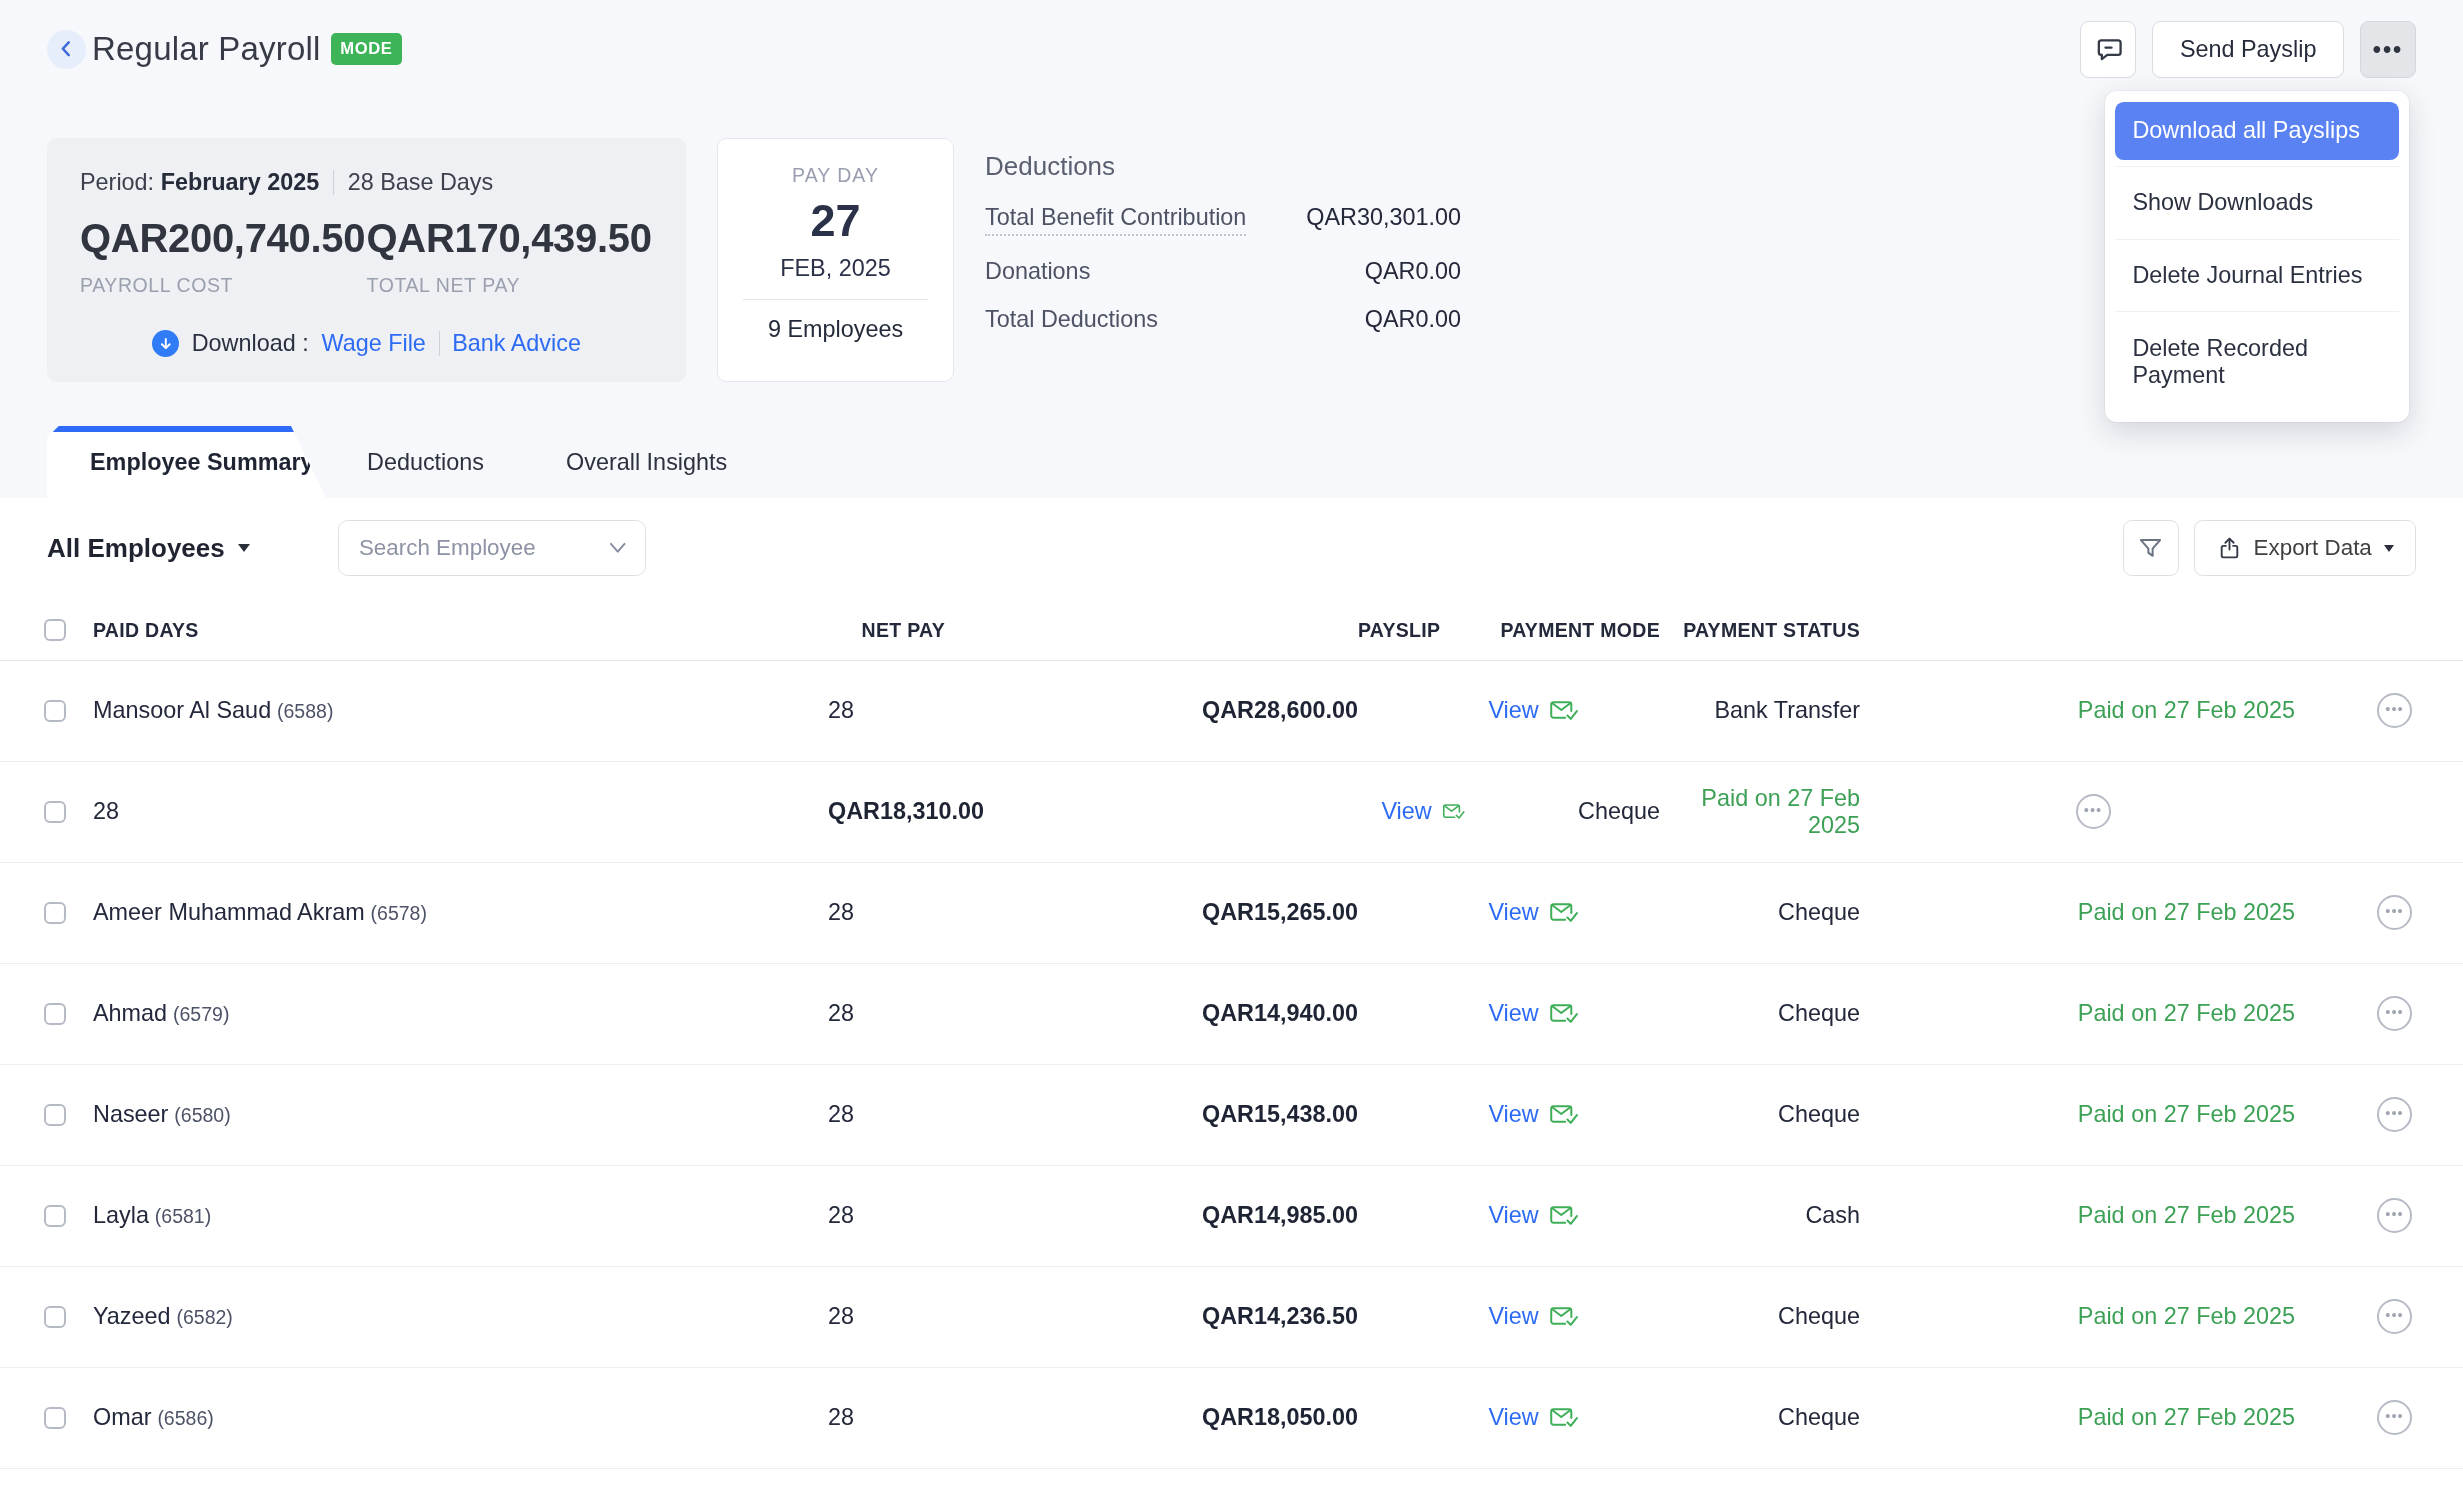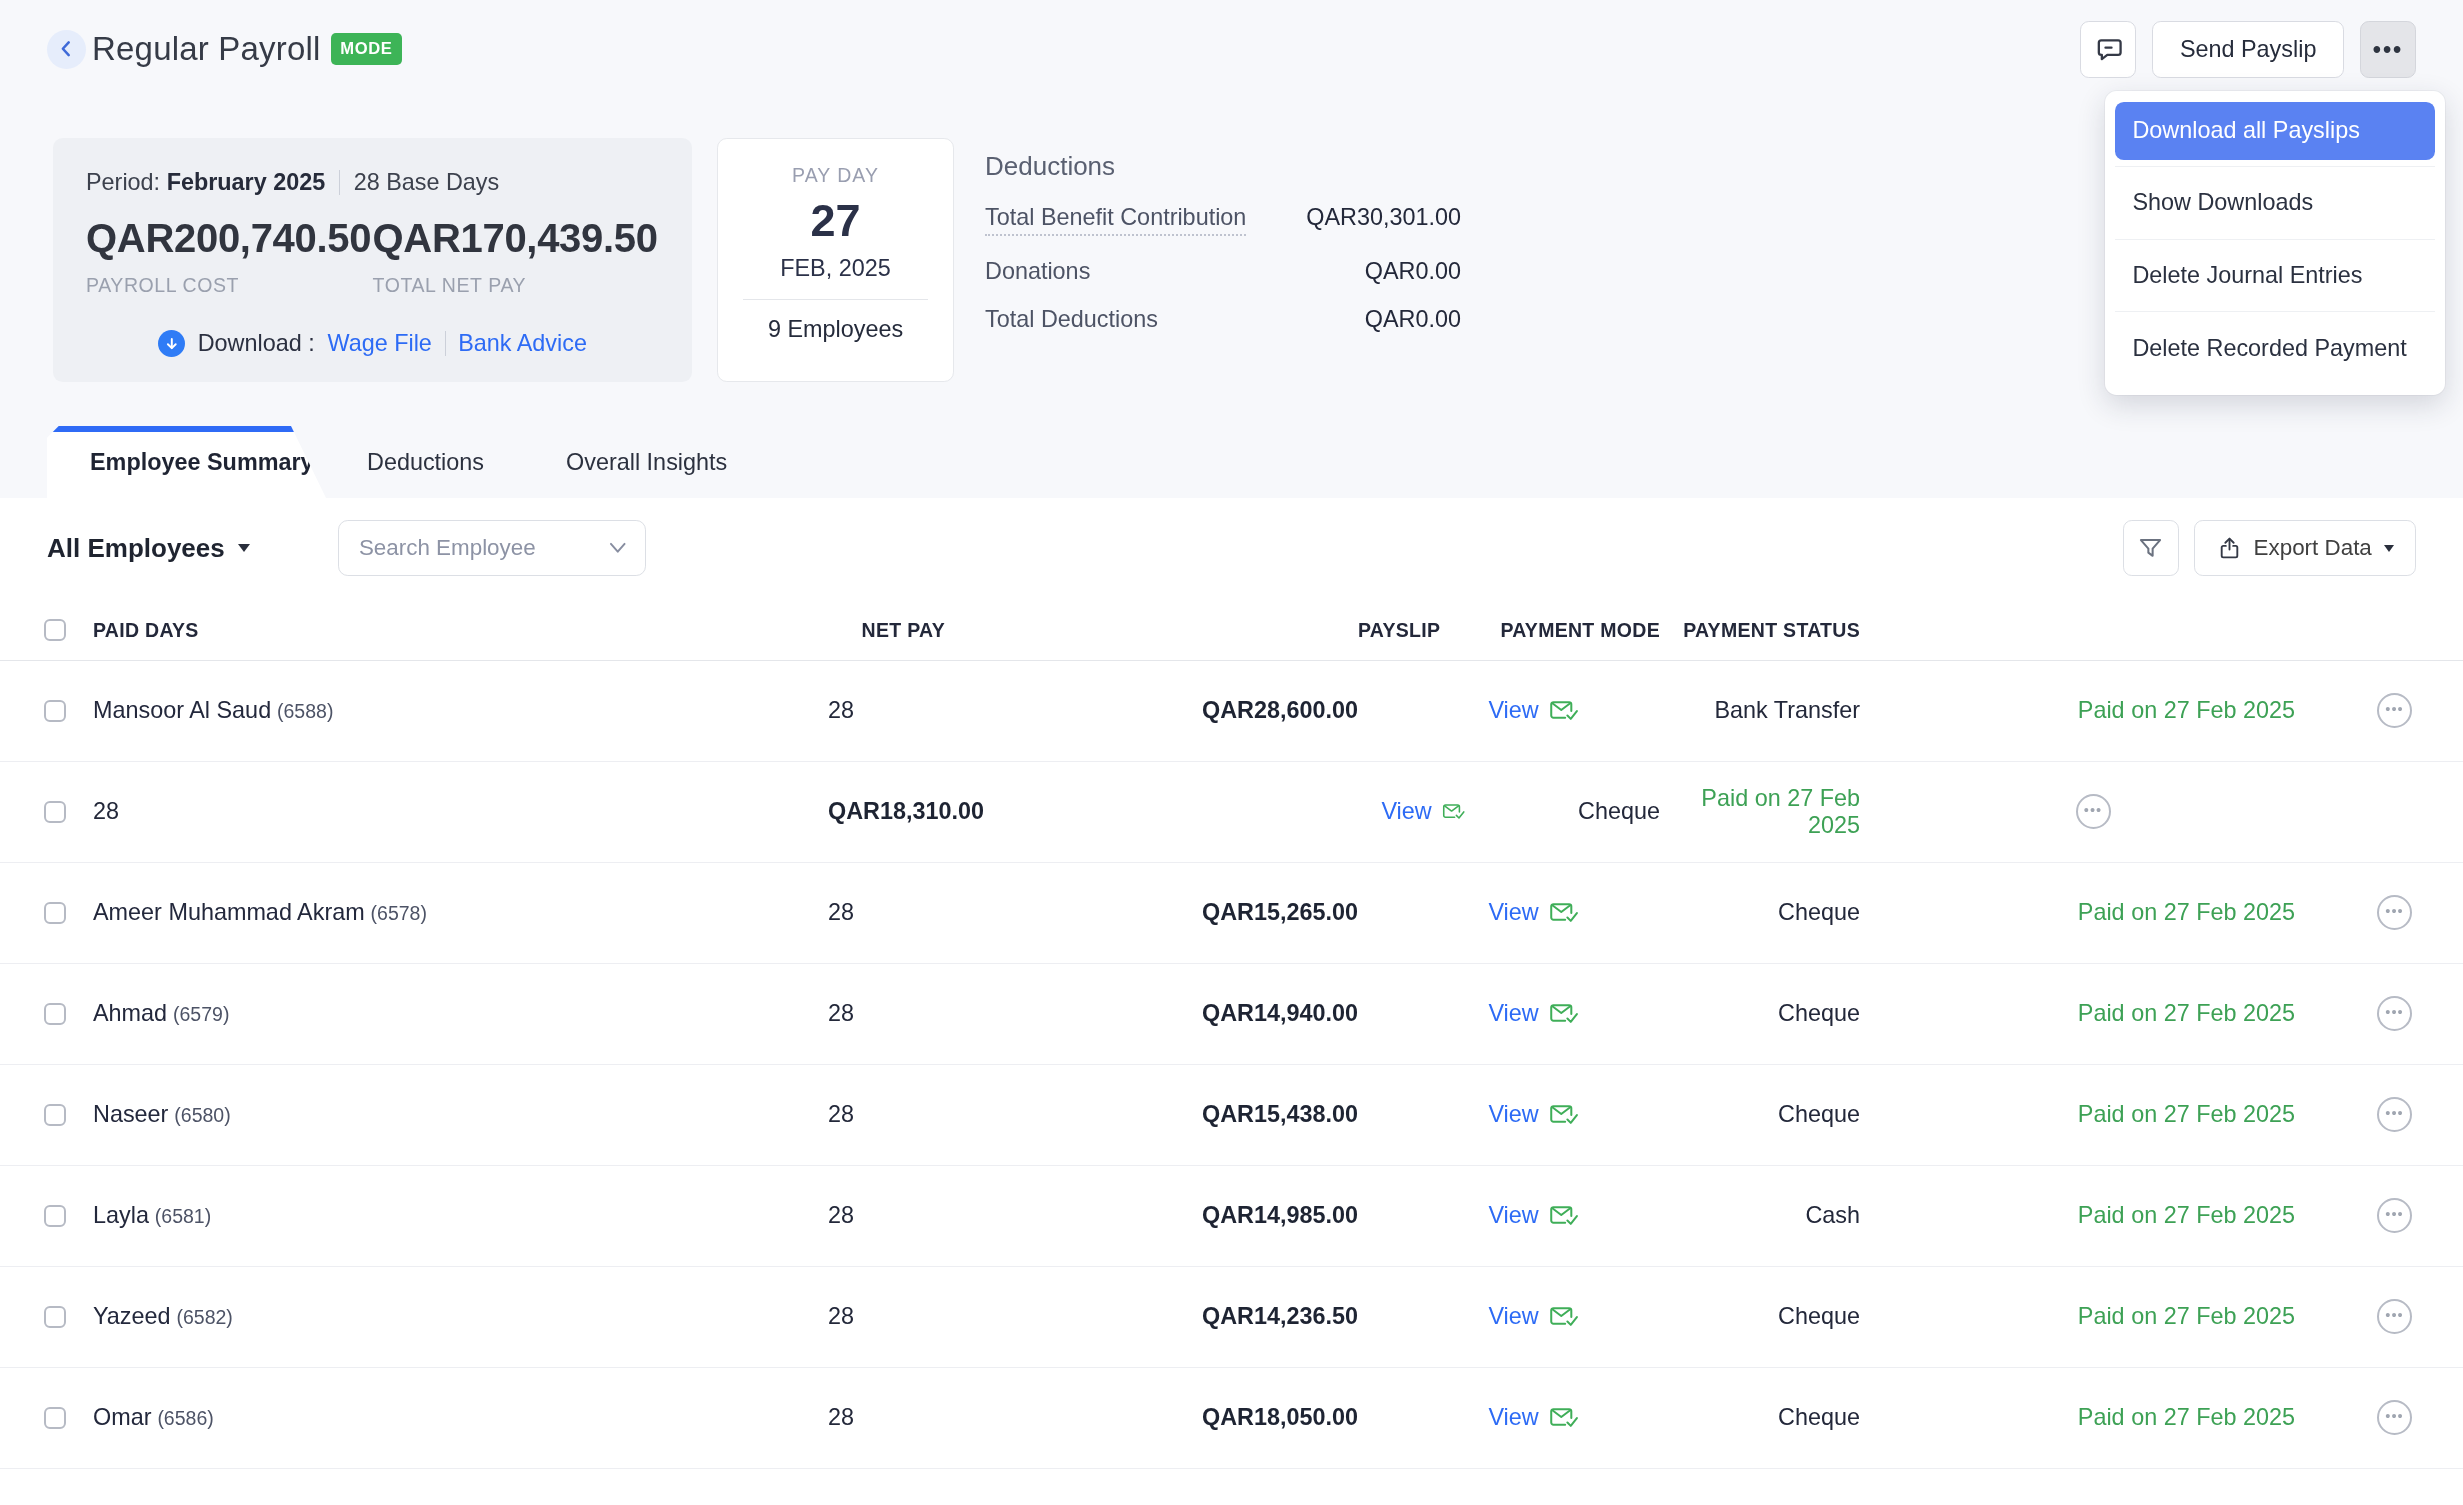--- a/index.html
+++ b/index.html
@@ -12,27 +12,27 @@
   .topbar-left { display:flex; align-items:center; gap:6px; }
   .back-btn { width:39px; height:39px; border-radius:50%; background:#e6edfb; border:none; display:flex; align-items:center; justify-content:center; cursor:pointer; }
   .page-title { font-size:33px; font-weight:500; color:#363b47; letter-spacing:0.2px; }
   .badge-paid { background:#3db457; color:#fff; font-size:16.6px; font-weight:700; letter-spacing:0.6px; padding:5.9px 9.8px; border-radius:4.9px; margin-left:3.9px; }
   .topbar-right { margin-left:auto; display:flex; align-items:center; gap:15.6px; }
   .icon-btn { width:56px; height:57px; background:#fff; border:1px solid #d9dbe2; border-radius:8.8px; display:flex; align-items:center; justify-content:center; cursor:pointer; }
   .btn { height:57px; background:#fff; border:1px solid #d9dbe2; border-radius:8.8px; font-size:23.4px; color:#262c3b; padding:0 27px; cursor:pointer; font-family:inherit; }
   .more-btn { width:56px; height:57px; background:#e4e5e9; border:1px solid #d4d6dc; border-radius:8.8px; font-size:23.4px; font-weight:700; color:#2e3440; letter-spacing:2px; line-height:0; cursor:pointer; }
 
   
-  .menu-pop { position:absolute; top:91px; left:2105px; width:340px; background:#fff; border-radius:11.7px; box-shadow:0 9.8px 29px rgba(30,35,60,.16), 0 0 0 1px rgba(30,35,60,.04); padding:10.7px 9.8px; z-index:50; }
+  .menu-pop { position:absolute; top:91px; left:2105px; width:304px; background:#fff; border-radius:11.7px; box-shadow:0 9.8px 29px rgba(30,35,60,.16), 0 0 0 1px rgba(30,35,60,.04); padding:10.7px 9.8px; z-index:50; }
   .menu-item { font-size:23.4px; color:#2b3140; padding:22.4px 17.6px; border-top:1px solid #eef0f3; cursor:pointer; }
   .menu-item.highlight { background:#5a82f2; color:#fff; border-radius:8.8px; border-top:none; padding:15.6px 17.6px; }
   .menu-item.first-after { border-top:none; margin-top:5.9px; border-top:1px solid #eef0f3; }
 
   
-  .summary-card { position:absolute; left:53px; top:138px; width:639px; height:244px; background:#eef0f4; border-radius:9.8px; padding:31px 33px; }
+  .summary-card { position:absolute; left:47px; top:138px; width:639px; height:244px; background:#eef0f4; border-radius:9.8px; padding:31px 33px; }
   .period-line { display:flex; align-items:center; gap:13.7px; font-size:23.4px; color:#3c414d; }
   .period-line b { color:#262b3a; font-weight:700; }
   .vdiv { width:1px; height:25px; background:#ccd0d9; }
   .nums { display:flex; margin-top:19.5px; }
   .num-block { width:316px; }
   .num-val { font-size:40px; font-weight:600; color:#31353f; letter-spacing:-0.3px; }
   .num-label { margin-top:13.7px; font-size:19.5px; color:#9aa0ae; letter-spacing:0.6px; }
   .dl-row { display:flex; align-items:center; gap:12.7px; margin-top:33px; font-size:23.4px; color:#2b3040;justify-content:center; }
   .dl-circle { width:27px; height:27px; border-radius:50%; background:#2f7cf6; display:flex; align-items:center; justify-content:center; }
   .link { color:#2d6bf5; text-decoration:none; cursor:pointer; }

